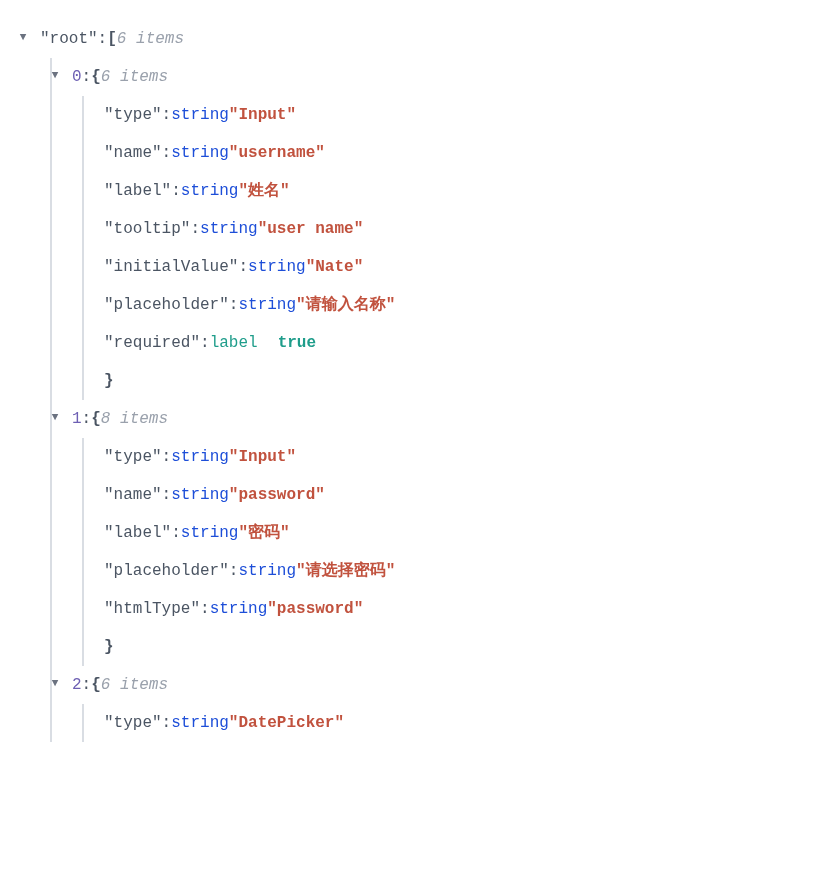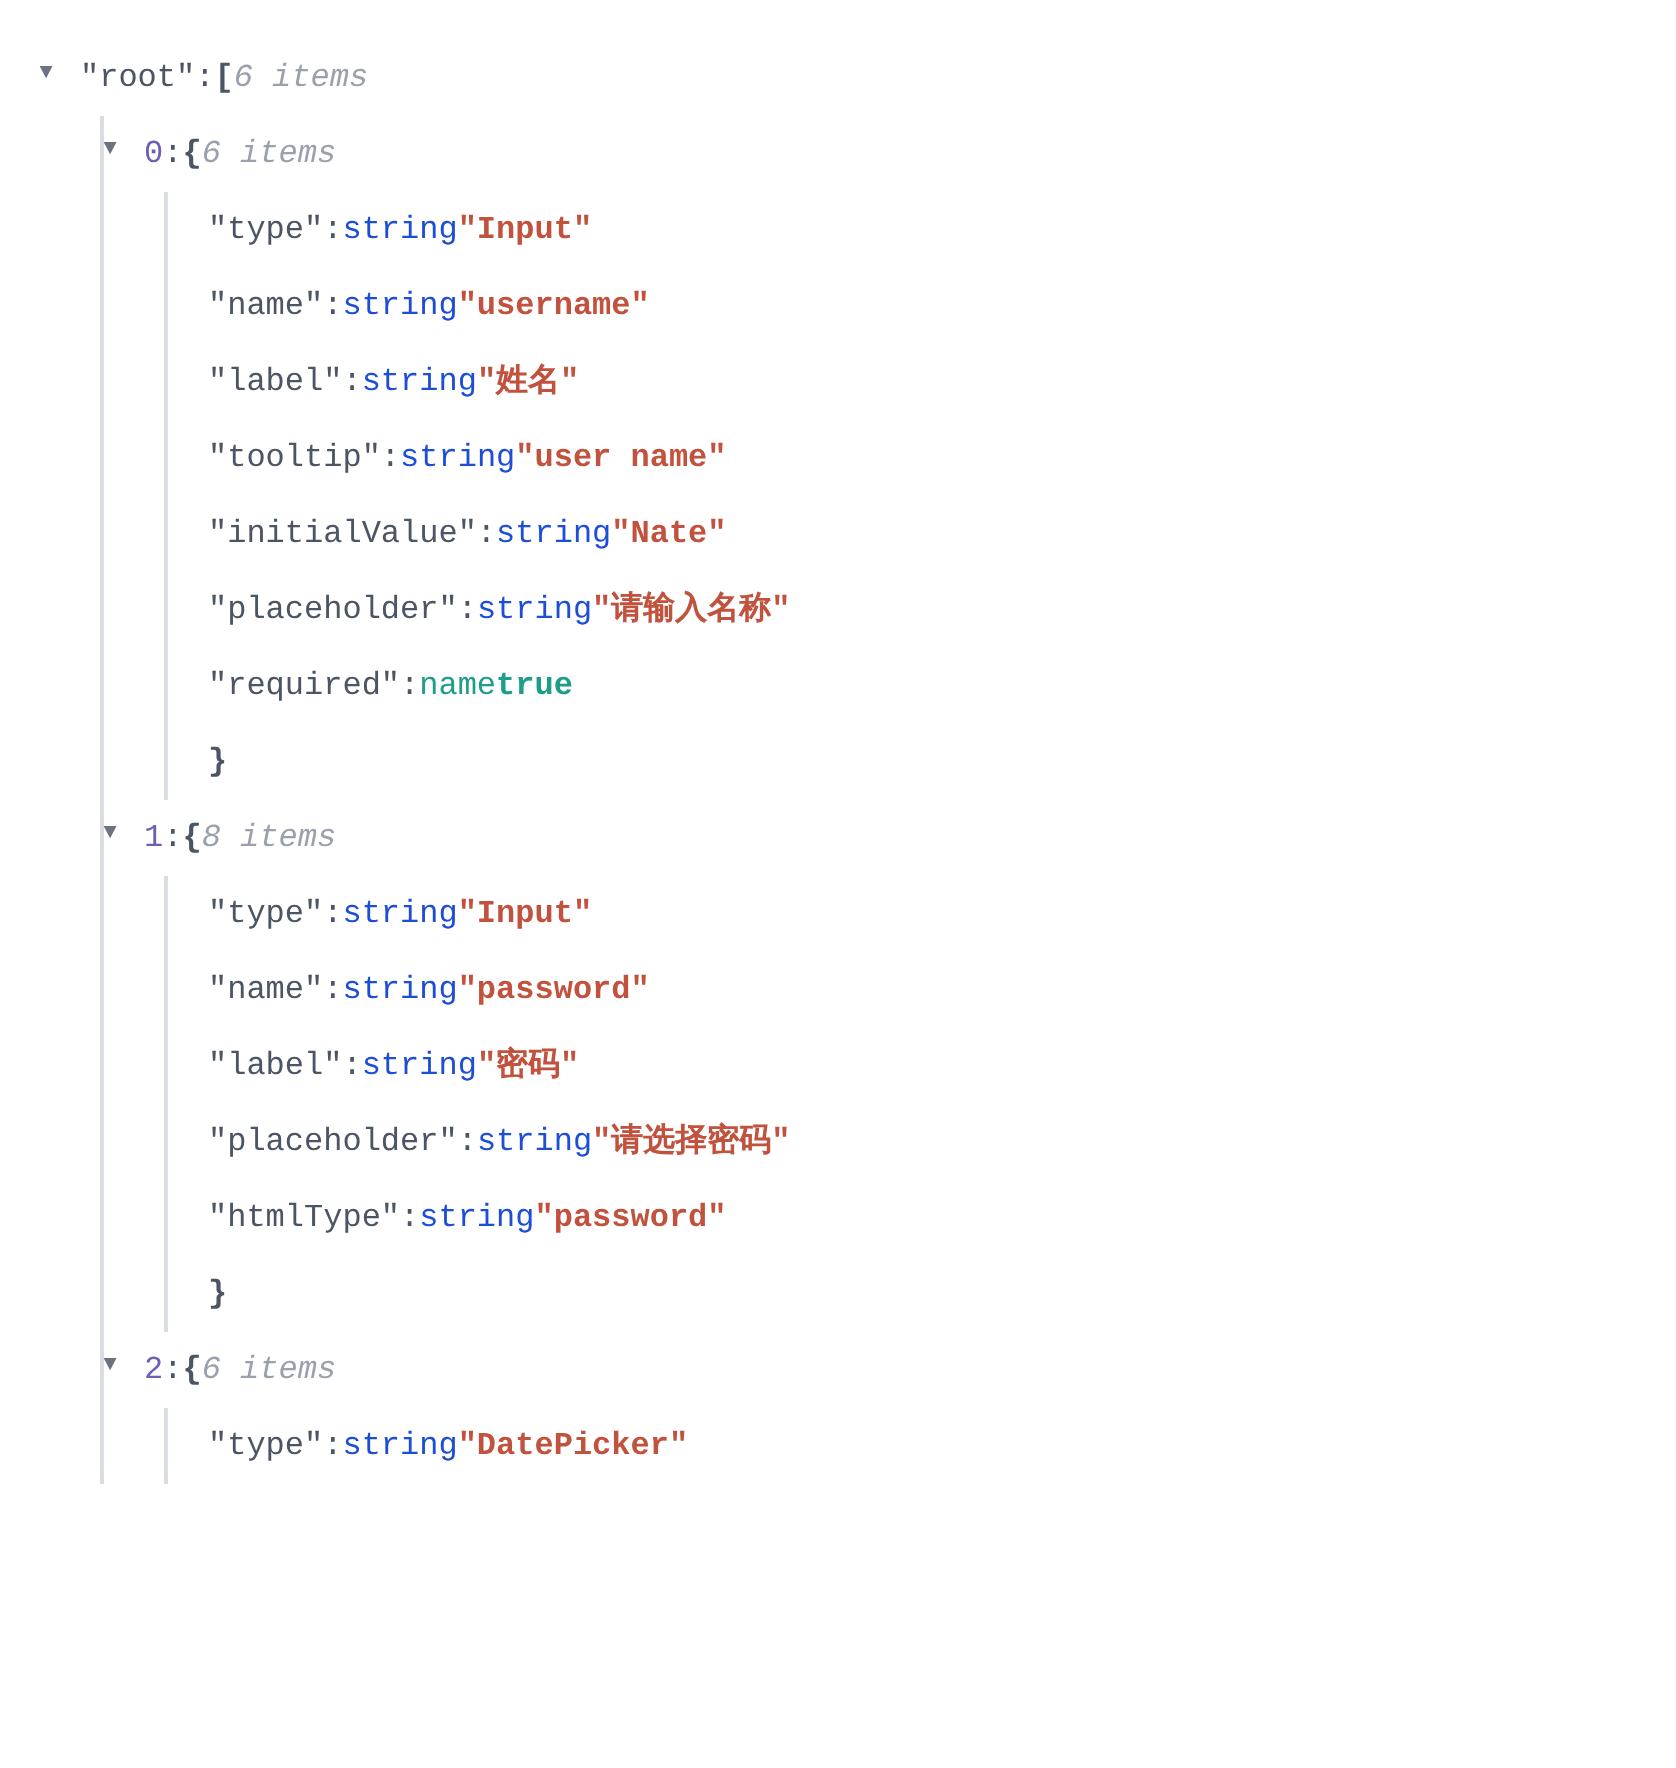--- a/index.html
+++ b/index.html
@@ -44,42 +44,42 @@
   }
 
   
   .key    { color: #4b5563; } 
   .punct  { color: #4b5563; }
   .idx    { color: #6d5fb3; } 
   .meta   { color: #9aa1ac; font-style: italic; text-align: right; }
   .type-s { color: #1d4ed8; } 
   .type-b { color: #1f9d8b; } 
   .val-s  { color: #c1523e; font-weight: 600; } 
-  .val-b  { color: #1f9d8b; font-weight: 600; } 
+  .val-b  { color: #1f9d8b; font-weight: 600; margin-left: 20px; } 
   .brace  { color: #4b5563; font-weight: 600; }
 </style>
 </head>
 <body>
 
 <div class="tree" id="tree">
     <div class="node">
       <span class="toggle">▼</span>
       <div class="row"><span class="key">"root"</span> <span class="punct">:</span> <span class="brace">[</span>   <span class="meta">6 items</span></div>
       <div class="root-children">
         <div class="node">
           <span class="toggle">▼</span>
           <div class="row"><span class="idx">0</span> <span class="punct">:</span> <span class="brace">{</span>   <span class="meta">6 items</span></div>
           <div class="children">
             <div class="row"><span class="key">"type"</span> <span class="punct">:</span> <span class="type-s">string</span> <span class="val-s">"Input"</span></div>
             <div class="row"><span class="key">"name"</span> <span class="punct">:</span> <span class="type-s">string</span> <span class="val-s">"username"</span></div>
             <div class="row"><span class="key">"label"</span> <span class="punct">:</span> <span class="type-s">string</span> <span class="val-s">"姓名"</span></div>
             <div class="row"><span class="key">"tooltip"</span> <span class="punct">:</span> <span class="type-s">string</span> <span class="val-s">"user name"</span></div>
             <div class="row"><span class="key">"initialValue"</span> <span class="punct">:</span> <span class="type-s">string</span> <span class="val-s">"Nate"</span></div>
             <div class="row"><span class="key">"placeholder"</span> <span class="punct">:</span> <span class="type-s">string</span> <span class="val-s">"请输入名称"</span></div>
-            <div class="row"><span class="key">"required"</span> <span class="punct">:</span> <span class="type-b">name</span> <span class="val-b">true</span></div>
+            <div class="row"><span class="key">"required"</span> <span class="punct">:</span> <span class="type-b">label</span> <span class="val-b">true</span></div>
             <div class="row"><span class="brace">}</span></div>
           </div>
         </div>
         <div class="node">
           <span class="toggle">▼</span>
           <div class="row"><span class="idx">1</span> <span class="punct">:</span> <span class="brace">{</span>   <span class="meta">8 items</span></div>
           <div class="children">
             <div class="row"><span class="key">"type"</span> <span class="punct">:</span> <span class="type-s">string</span> <span class="val-s">"Input"</span></div>
             <div class="row"><span class="key">"name"</span> <span class="punct">:</span> <span class="type-s">string</span> <span class="val-s">"password"</span></div>
             <div class="row"><span class="key">"label"</span> <span class="punct">:</span> <span class="type-s">string</span> <span class="val-s">"密码"</span></div>

